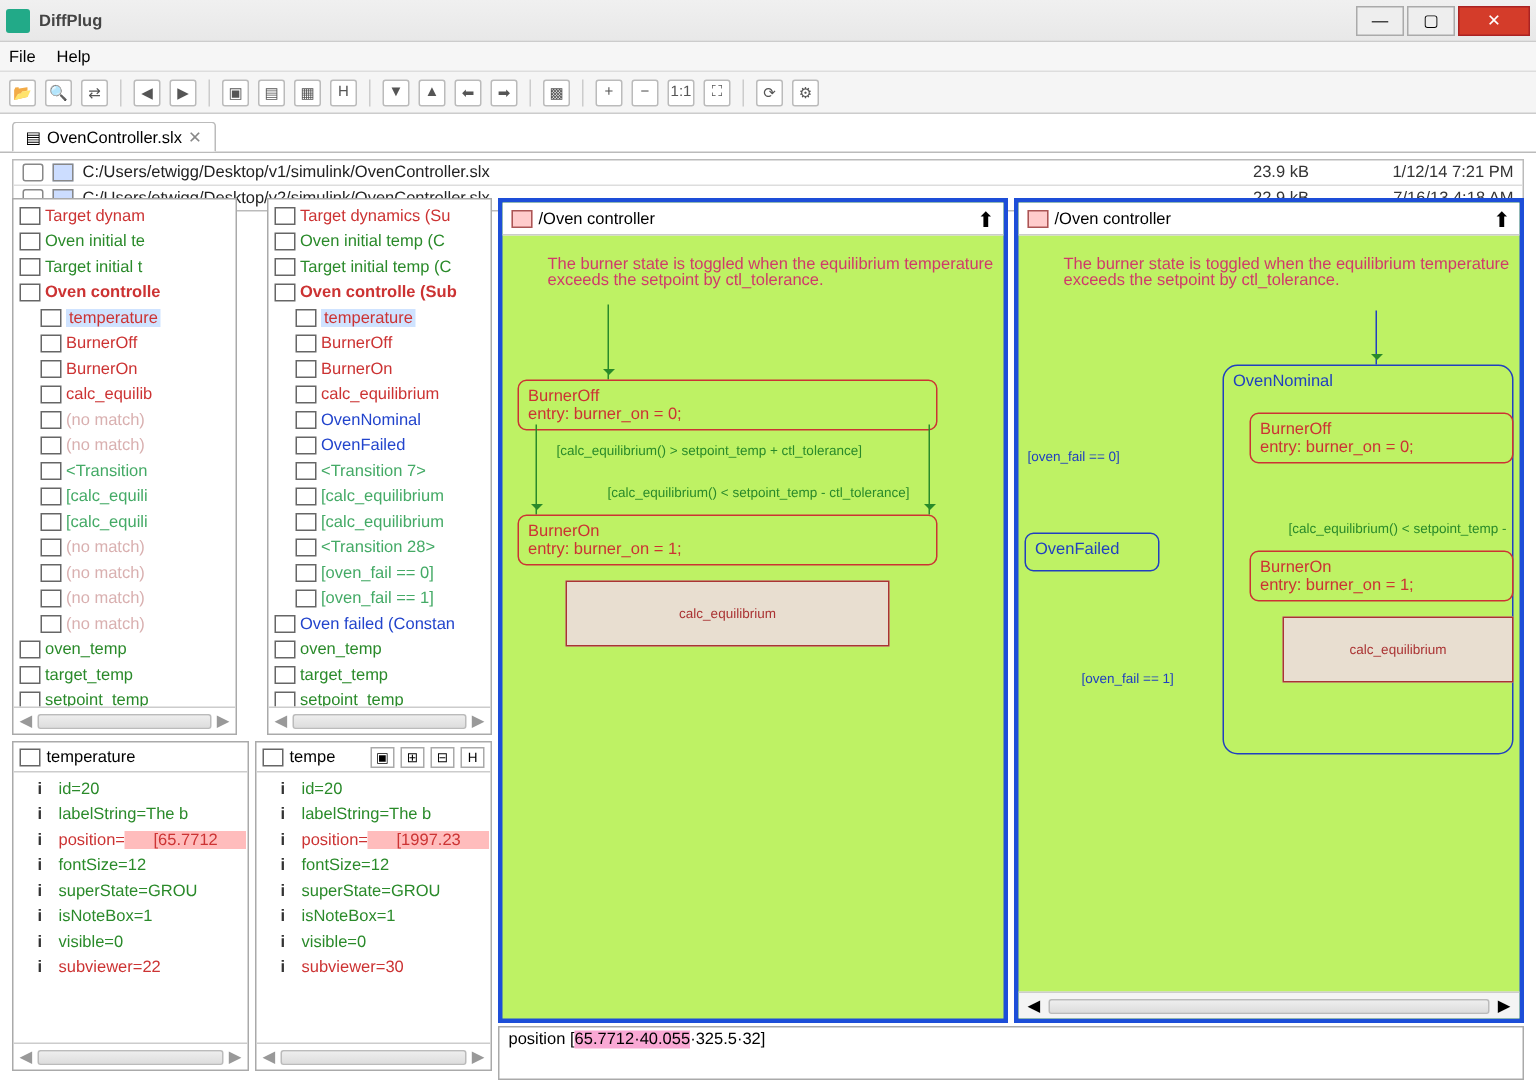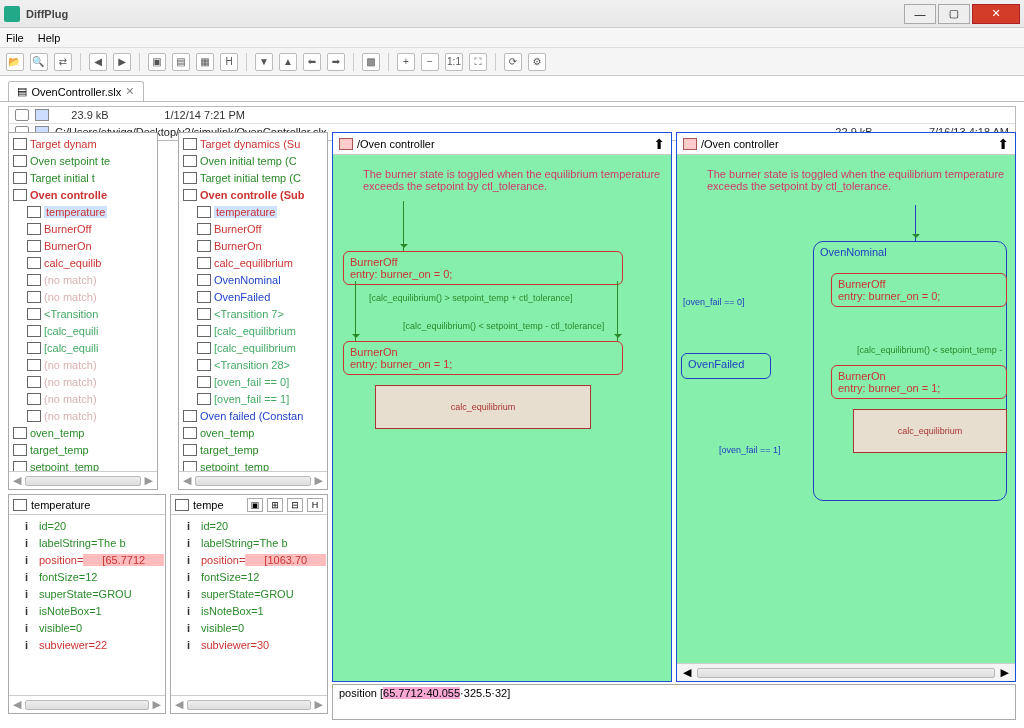--- a/index.html
+++ b/index.html
@@ -67,21 +67,21 @@
 .propbody { flex:1; overflow:hidden; padding:2px 0; }
 .prow { display:flex; align-items:center; height:17px; padding-left:16px; white-space:nowrap; overflow:hidden; }
 .prow .pi { width:10px; color:#333; font-weight:bold; margin-right:4px; }
 .prow.green { color:#2a8a2a; }
 .prow.red { color:#c33; }
 .prow .hl { background:#ffbcbc; color:#c33; padding:0 19px; }
 
 
 .rightcol { flex:1; display:flex; flex-direction:column; gap:2px; }
 .diagrow { flex:1; display:flex; gap:4px; }
-.diagram { flex:1; border:1px solid #1d4ed8; display:flex; flex-direction:column; background:#86efac; overflow:hidden; }
+.diagram { flex:1; border:3px solid #1d4ed8; display:flex; flex-direction:column; background:#bef264; overflow:hidden; }
 .diaghdr { height:22px; background:#fff; border-bottom:1px solid #ccc; display:flex; align-items:center; padding:0 6px; gap:4px; }
 .diaghdr .dicon { width:14px; height:12px; border:1px solid #a55; background:#fcc; }
 .diaghdr .arrow { margin-left:auto; font-size:14px; }
 .diagbody { flex:1; position:relative; overflow:hidden; }
 .diagnote { position:absolute; top:14px; left:30px; color:#d03a6a; font-size:9px; line-height:11px; }
 .sbox { position:absolute; border:1.5px solid #c33; border-radius:6px; padding:4px 6px; font-size:9px; color:#c33; background:transparent; }
 .sbox.blue { border-color:#2040c0; color:#2040c0; }
 .translbl { position:absolute; font-size:9px; color:#2a8a2a; }
 .translbl.blue { color:#2040c0; }
 .varrow { position:absolute; width:0; border-left:1.5px solid #2a8a2a; }
@@ -146,20 +146,21 @@
     <span>▤</span>
     <span>OvenController.slx</span>
     <span class="x">✕</span>
   </div>
 </div>
 
 <div class="filehdr">
   <div class="filerow">
     <span class="disk"></span>
     <span class="rev"></span>
+    <span class="path">C:/Users/etwigg/Desktop/v1/simulink/OvenController.slx</span>
     <span class="size">23.9 kB</span>
     <span class="date">1/12/14 7:21 PM</span>
   </div>
   <div class="filerow">
     <span class="disk"></span>
     <span class="rev"></span>
     <span class="path">C:/Users/etwigg/Desktop/v2/simulink/OvenController.slx</span>
     <span class="size">22.9 kB</span>
     <span class="date">7/16/13 4:18 AM</span>
   </div>
@@ -169,21 +170,21 @@
   <div class="leftcol">
     <div class="twotrees">
       <div class="treepane">
         <div class="treebody" id="treeL">
             <div class="node red ind0">
               <span class="glyph"></span>
               <span>Target dynam</span>
             </div>
             <div class="node green ind0">
               <span class="glyph"></span>
-              <span>Oven setpoint te</span>
+              <span>Oven initial te</span>
             </div>
             <div class="node green ind0">
               <span class="glyph"></span>
               <span>Target initial t</span>
             </div>
             <div class="node red-bold ind0">
               <span class="glyph"></span>
               <span>Oven controlle</span>
             </div>
             <div class="node red ind1">
@@ -408,21 +409,21 @@
               <span class="pi">i</span>
               <span>id=20</span>
             </div>
             <div class="prow green">
               <span class="pi">i</span>
               <span>labelString=The b</span>
             </div>
             <div class="prow red">
               <span class="pi">i</span>
               <span>position=</span>
-              <span class="hl">[1063.70</span>
+              <span class="hl">[1997.23</span>
             </div>
             <div class="prow green">
               <span class="pi">i</span>
               <span>fontSize=12</span>
             </div>
             <div class="prow green">
               <span class="pi">i</span>
               <span>superState=GROU</span>
             </div>
             <div class="prow green">

